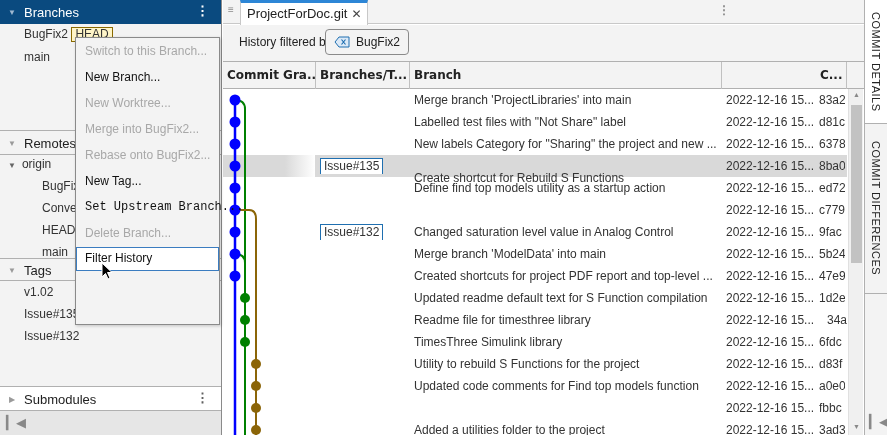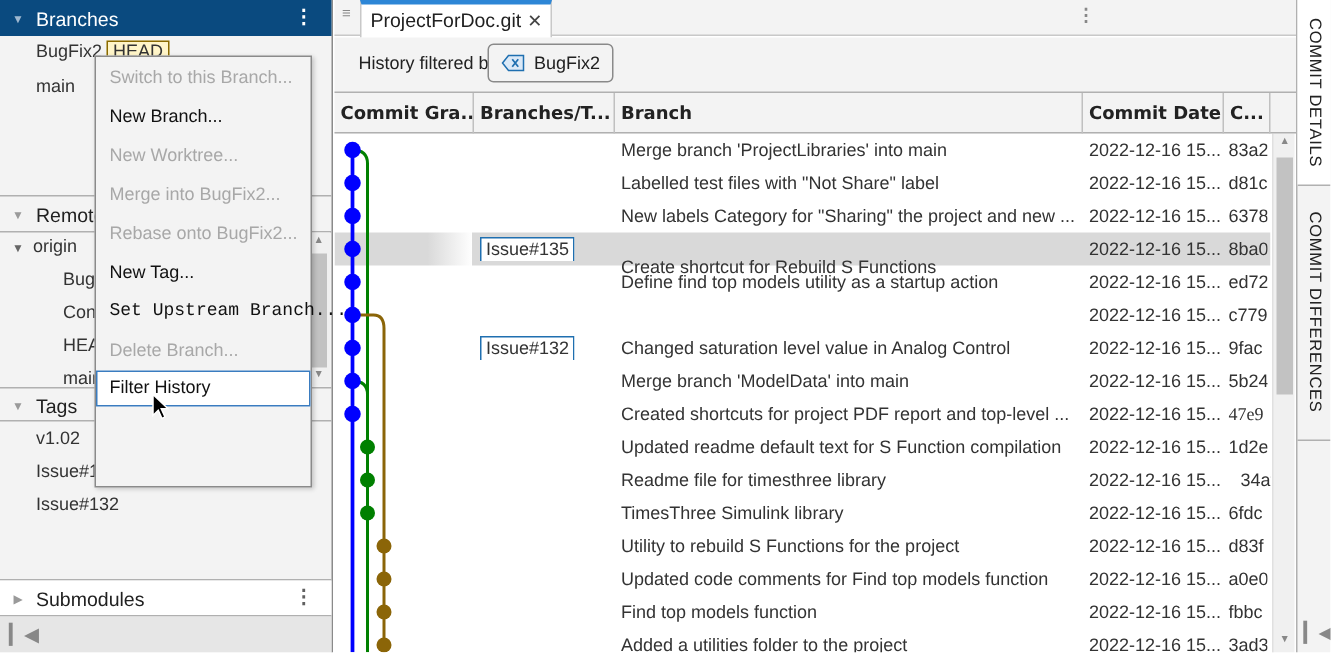--- a/index.html
+++ b/index.html
@@ -10,21 +10,21 @@
   .sec-head .dots { position: absolute; right: 12px; top: 3px; font-size: 13px; color: #606060; font-weight: bold; }
   .sec-head.active { background: #0a4a7f; color: #fff; }
   .sec-head.active .tri { color: #9fb8d0; }
   .sec-head.active .dots { color: #fff; }
   .item { position: absolute; left: 24px; font-size: 12px; color: #333; white-space: nowrap; }
   .badge { display: inline-block; font-size: 12px; padding: 0 3px; line-height: 15px; border: 1px solid; }
   .b-head { background: #fff5c8; border-color: #8a6a00; color: #333; }
   .b-branch { background: #dcf6d8; border-color: #2e7d32; color: #1b5e20; }
   .b-tag { background: #fff; border-color: #1f6fb0; color: #333; }
   .divider { position: absolute; left: 0; width: 221px; border-top: 1px solid #b0b0b0; }
-  .ctx { position: absolute; left: 63px; top: 37px; width: 145px; height: 288px; background: #f3f3f3; border: 1px solid #8a8a8a; box-shadow: 1px 1px 3px rgba(0,0,0,0.2); z-index: 10; }
+  .ctx { position: absolute; left: 75px; top: 37px; width: 145px; height: 288px; background: #f3f3f3; border: 1px solid #8a8a8a; box-shadow: 1px 1px 3px rgba(0,0,0,0.2); z-index: 10; }
   .ctx-item { position: absolute; left: 0; width: 143px; height: 22px; padding-left: 9px; line-height: 22px; font-size: 12px; color: #111; white-space: nowrap; }
   .ctx-item.disabled { color: #a8a8a8; }
   .ctx-item.hover { border: 1px solid #3a7cc0; background: #fff; left: 0; width: 143px; padding-left: 8px; line-height: 20px; }
   .cursor { position: absolute; left: 101px; top: 262px; z-index: 11; }
   .vscroll { position: absolute; background: #f0f0f0; }
   .thumb { position: absolute; background: #c2c2c2; }
   .arrow-u, .arrow-d { position: absolute; font-size: 7px; color: #888; }
   .main { position: absolute; left: 223px; top: 0; width: 641px; height: 435px; background: #fff; }
   .tabbar { position: absolute; left: 0; top: 0; width: 641px; height: 24px; background: #f3f3f3; border-bottom: 1px solid #c8c8c8; }
   .tab { position: absolute; left: 17px; top: 0; height: 25px; padding: 0 6px; background: #fff; border-top: 3px solid #2d86d6; border-right: 1px solid #c8c8c8; border-left: 1px solid #c8c8c8; font-size: 13px; line-height: 20px; display: flex; align-items: center; gap: 4px; }
@@ -127,21 +127,20 @@
         <path d="M7.5 3.5 L11.5 8.5 M11.5 3.5 L7.5 8.5" stroke="#1f6fb0" stroke-width="1.2"></path>
       </svg>
       <span>BugFix2</span>
     </div>
   </div>
 
   <div class="thead">
     <div class="th" style="left:0; width:93px;">Commit Gra...</div>
     <div class="th" style="left:93px; width:94px;">Branches/T...</div>
     <div class="th" style="left:187px; width:312px;">Branch</div>
-    <div class="th" style="left:499px; width:94px;">Commit Date</div>
     <div class="th" style="left:593px; width:31px;">C...</div>
   </div>
 
   <div style="position:absolute; left:0; top:89px; width:624px; height:346px; overflow:hidden;">
 
     <div style="position:absolute; left:0; top:66px; width:624px; height:22px; background:linear-gradient(to right,#d9d9d9 0,#d9d9d9 62px,#fff 92px,#d9d9d9 92px);"></div>
 
     <svg style="position:absolute; left:0; top:0;" width="93" height="346">
       <line x1="12" y1="11" x2="12" y2="346" stroke="#0000ff" stroke-width="2.5"></line>
       <path d="M12 11 Q22 11 22 20 L22 346" fill="none" stroke="#008000" stroke-width="2"></path>
@@ -212,21 +211,21 @@
       <span class="cell" style="left:596px; width:26px;">9fac</span>
     </div>
     <div class="row" style="top:154px;">
       <span class="cell" style="left:191px; width:304px;">Merge branch 'ModelData' into main</span>
       <span class="cell" style="left:503px; width:88px;">2022-12-16 15...</span>
       <span class="cell" style="left:596px; width:26px;">5b24</span>
     </div>
     <div class="row" style="top:176px;">
       <span class="cell" style="left:191px; width:304px;">Created shortcuts for project PDF report and top-level ...</span>
       <span class="cell" style="left:503px; width:88px;">2022-12-16 15...</span>
-      <span class="cell" style="left:596px; width:26px;font-family:Liberation Serif, serif;">47e9</span>
+      <span class="cell" style="left:596px; width:26px;">47e9</span>
     </div>
     <div class="row" style="top:198px;">
       <span class="cell" style="left:191px; width:304px;">Updated readme default text for S Function compilation</span>
       <span class="cell" style="left:503px; width:88px;">2022-12-16 15...</span>
       <span class="cell" style="left:596px; width:26px;">1d2e</span>
     </div>
     <div class="row" style="top:220px;">
       <span class="cell" style="left:191px; width:304px;">Readme file for timesthree library</span>
       <span class="cell" style="left:503px; width:88px;">2022-12-16 15...</span>
       <span class="cell" style="left:604px; width:26px;">34af</span>
@@ -240,21 +239,20 @@
       <span class="cell" style="left:191px; width:304px;">Utility to rebuild S Functions for the project</span>
       <span class="cell" style="left:503px; width:88px;">2022-12-16 15...</span>
       <span class="cell" style="left:596px; width:26px;">d83f</span>
     </div>
     <div class="row" style="top:286px;">
       <span class="cell" style="left:191px; width:304px;">Updated code comments for Find top models function</span>
       <span class="cell" style="left:503px; width:88px;">2022-12-16 15...</span>
       <span class="cell" style="left:596px; width:26px;">a0e0</span>
     </div>
     <div class="row" style="top:308px;">
-      <span class="cell" style="left:191px; width:304px;">Find top models function</span>
       <span class="cell" style="left:503px; width:88px;">2022-12-16 15...</span>
       <span class="cell" style="left:596px; width:26px;">fbbc</span>
     </div>
     <div class="row" style="top:330px;">
       <span class="cell" style="left:191px; width:304px;">Added a utilities folder to the project</span>
       <span class="cell" style="left:503px; width:88px;">2022-12-16 15...</span>
       <span class="cell" style="left:596px; width:26px;">3ad3</span>
     </div>
   </div>
 

